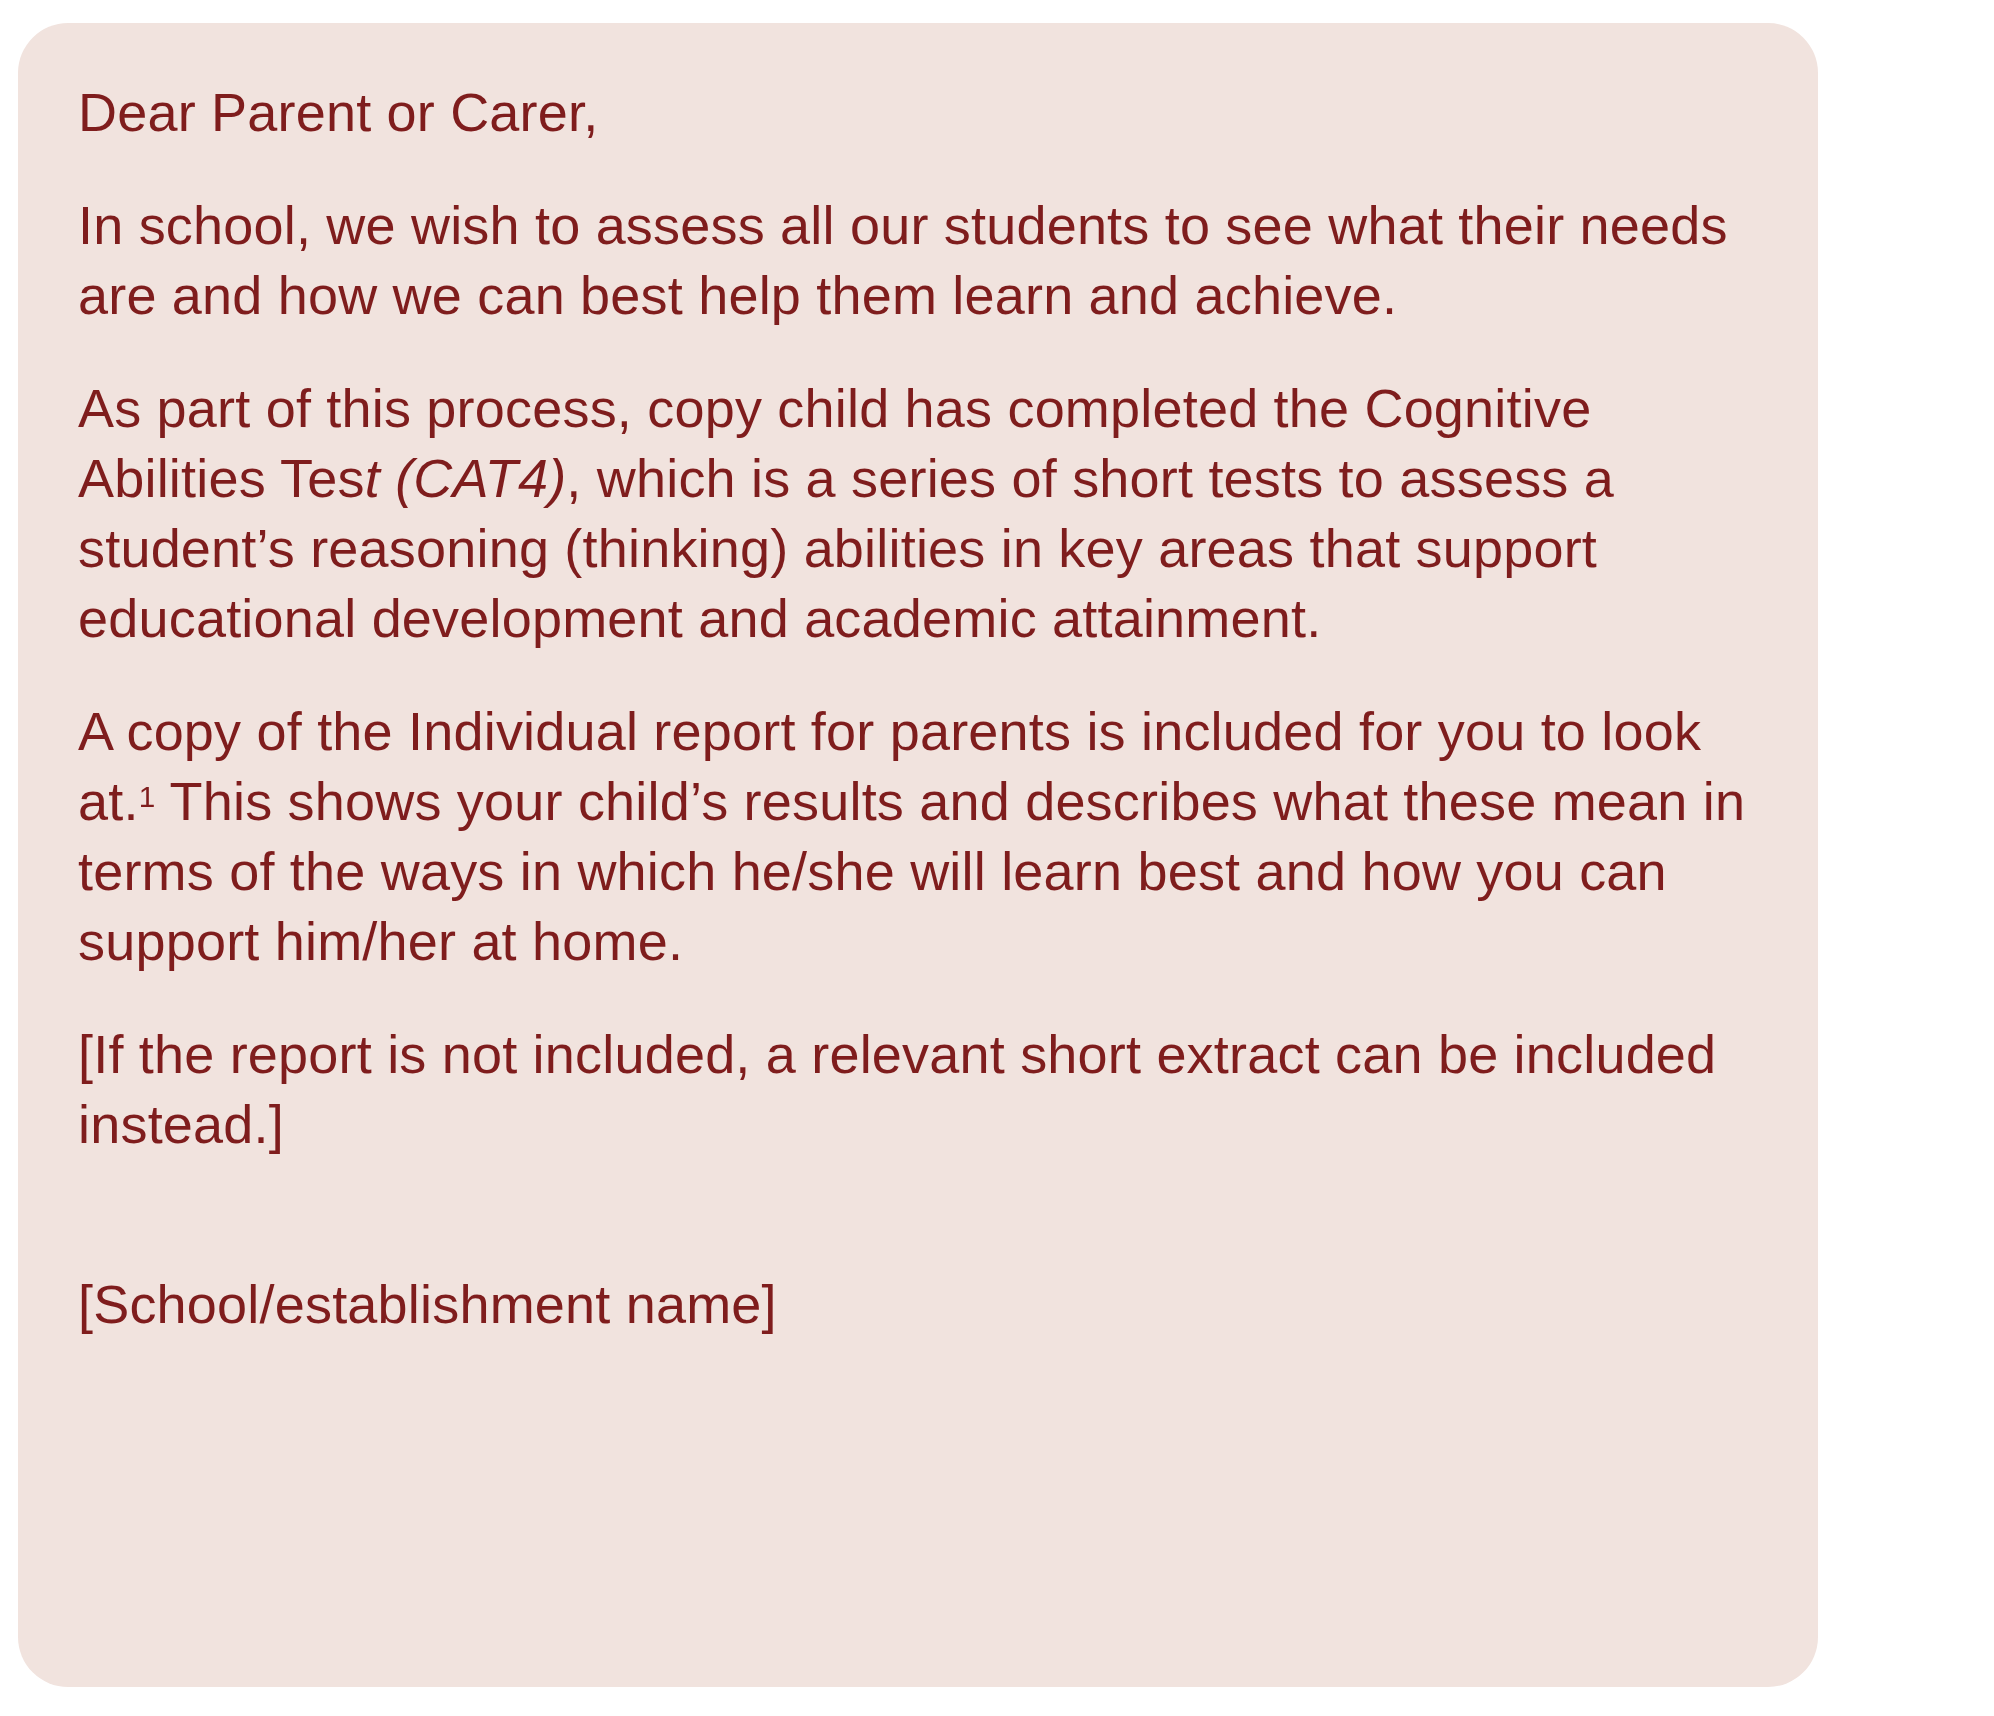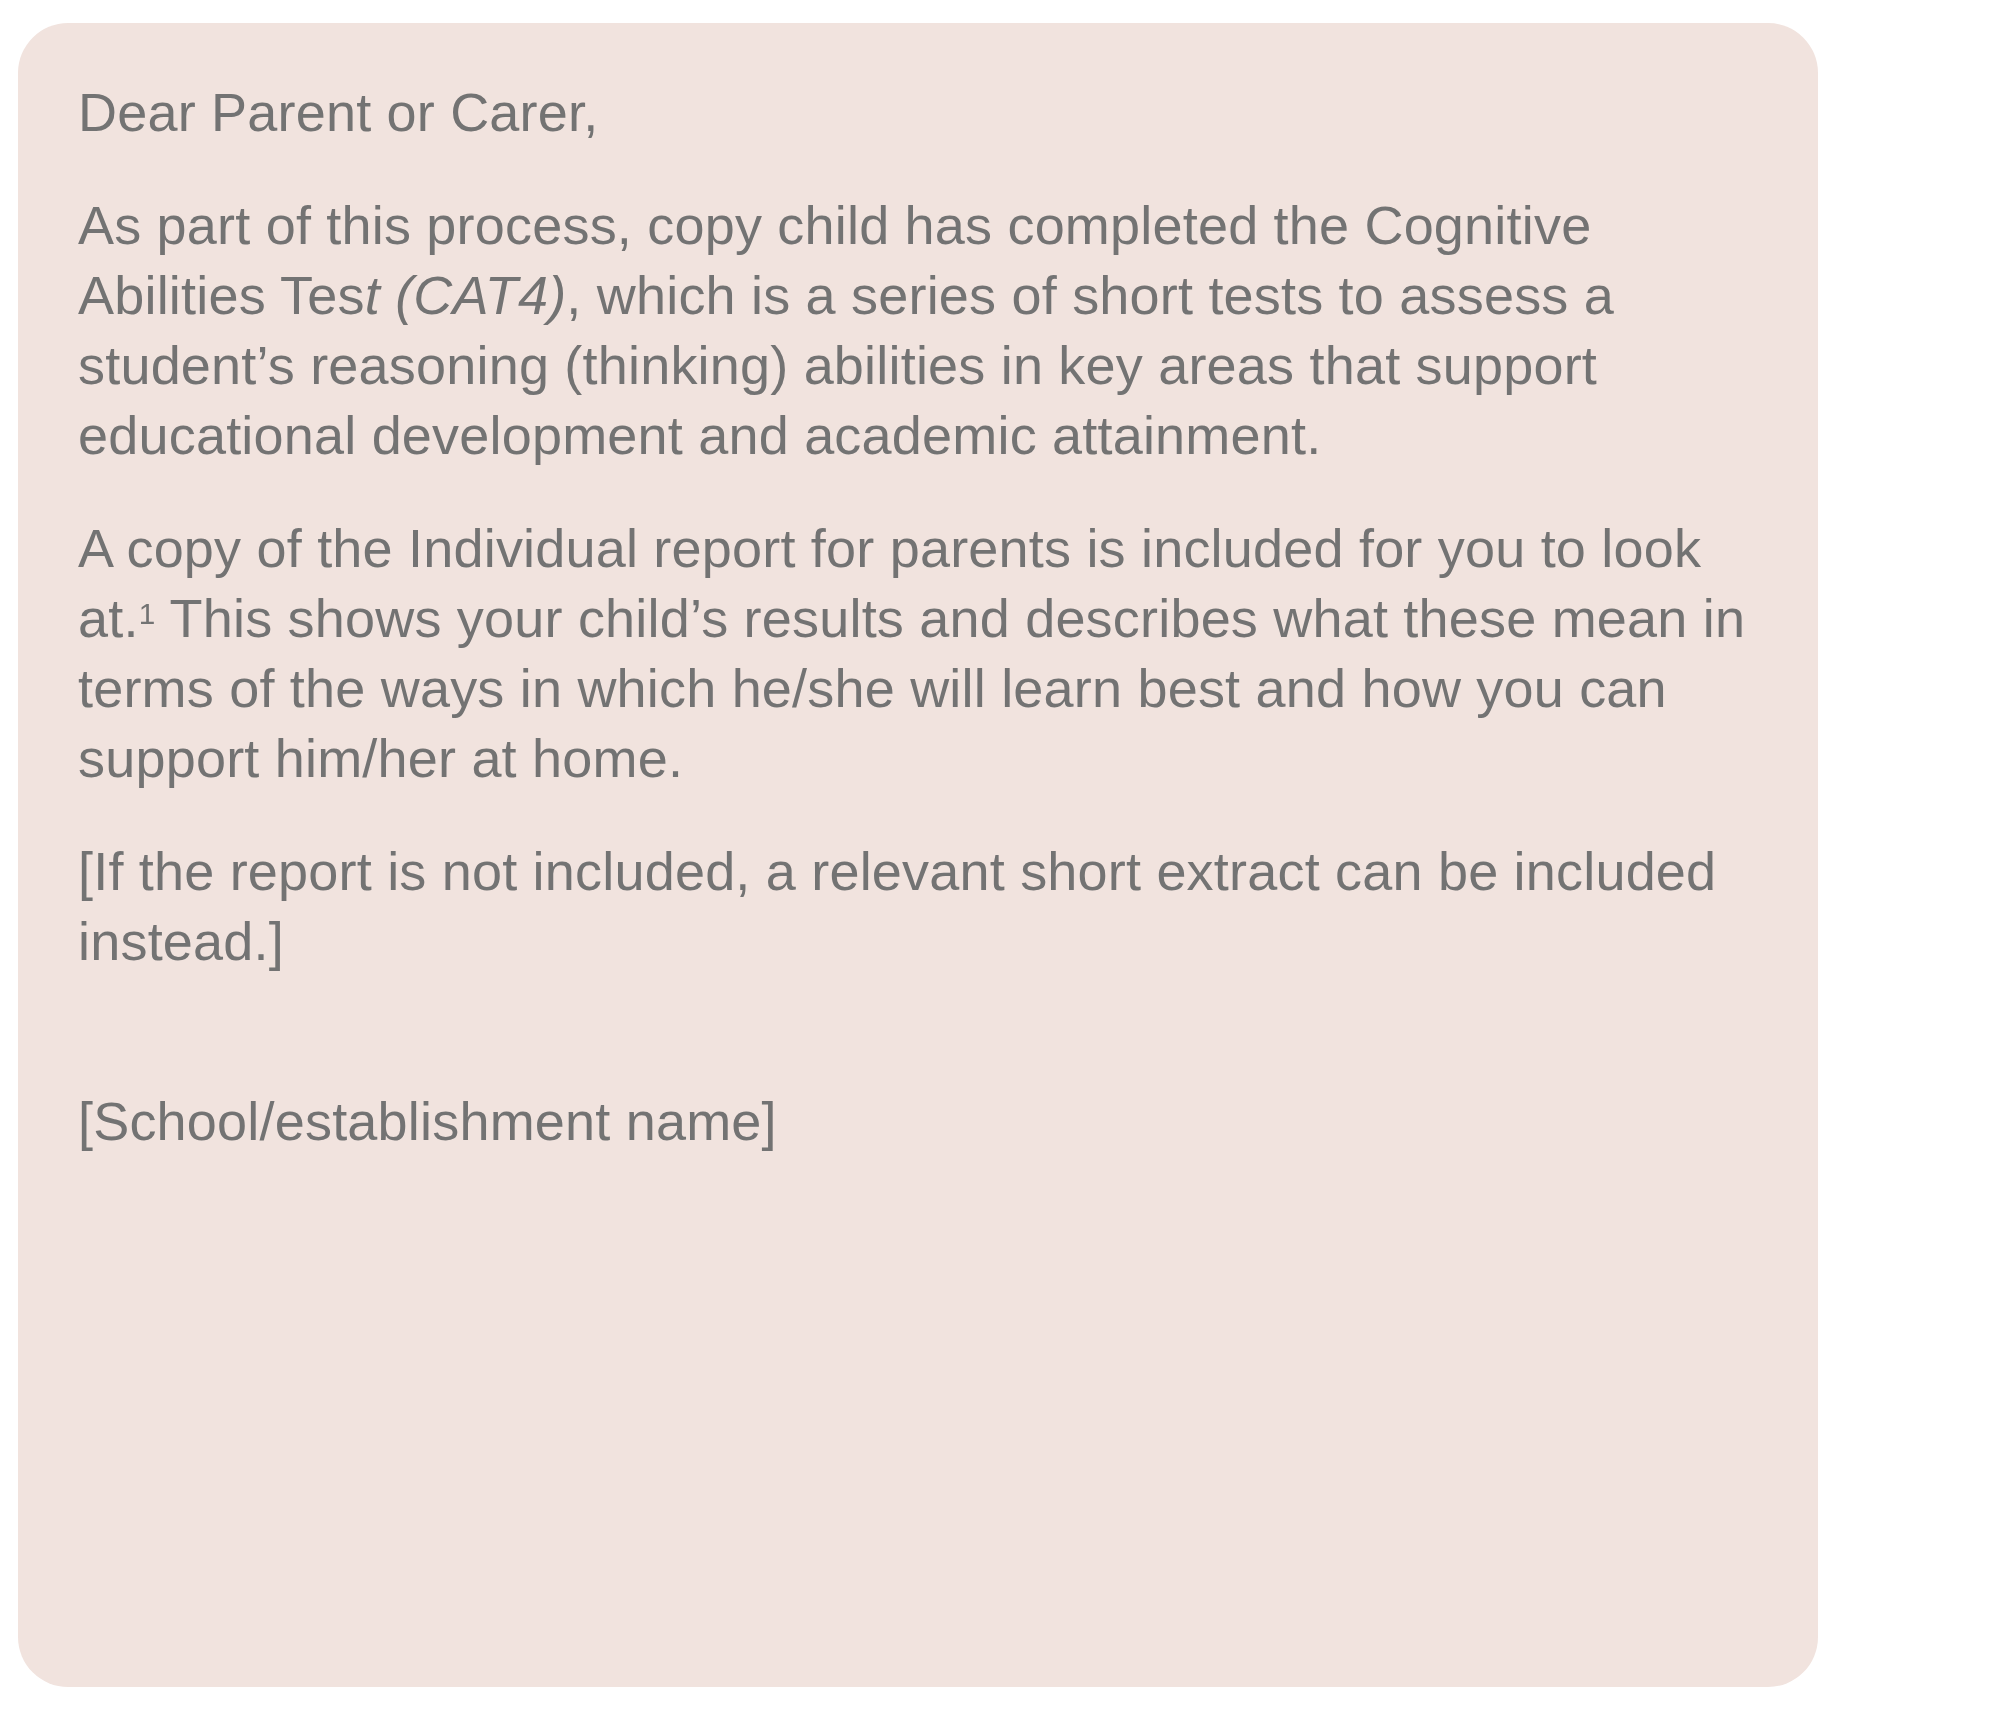--- a/index.html
+++ b/index.html
@@ -17,21 +17,21 @@
   .letter-card {
     position: absolute;
     left: 18px;
     top: 23px;
     width: 1800px;
     height: 1664px;
     box-sizing: border-box;
     background: #f1e3de;
     border-radius: 50px;
     padding: 54px 68px 55px 60px;
-    color: #737373;
+    color: #7f1d1d;
     font-size: 54px;
     line-height: 70px;
     letter-spacing: 0.2px;
   }
   .para {
     margin: 0 0 43px 0;
   }
   .para:last-child {
     margin-bottom: 0;
   }
@@ -47,20 +47,21 @@
     vertical-align: 0.45em;
   }
 </style>
 </head>
 <body>
 
 <div class="letter-card">
 
   <p class="para">Dear Parent or Carer,</p>
 
+  <p class="para">In school, we wish to assess all our students to see what their needs are and how we can best help them learn and achieve.</p>
 
   <p class="para"><span>As part of this process, copy child has completed the Cognitive Abilities Tes</span><span class="italic">t (CAT4)</span><span>, which is a series of short tests to assess a student’s reasoning (thinking) abilities in key areas that support educational development and academic attainment.</span></p>
 
   <p class="para"><span>A copy of the Individual report for parents is included for you to look at.</span><sup class="footnote">1</sup><span> This shows your child’s results and describes what these mean in terms of the ways in which he/she will learn best and how you can support him/her at home.</span></p>
 
   <p class="para">[If the report is not included, a relevant short extract can be included instead.]</p>
 
 
 
   <p class="para signature">[School/establishment name]</p>

